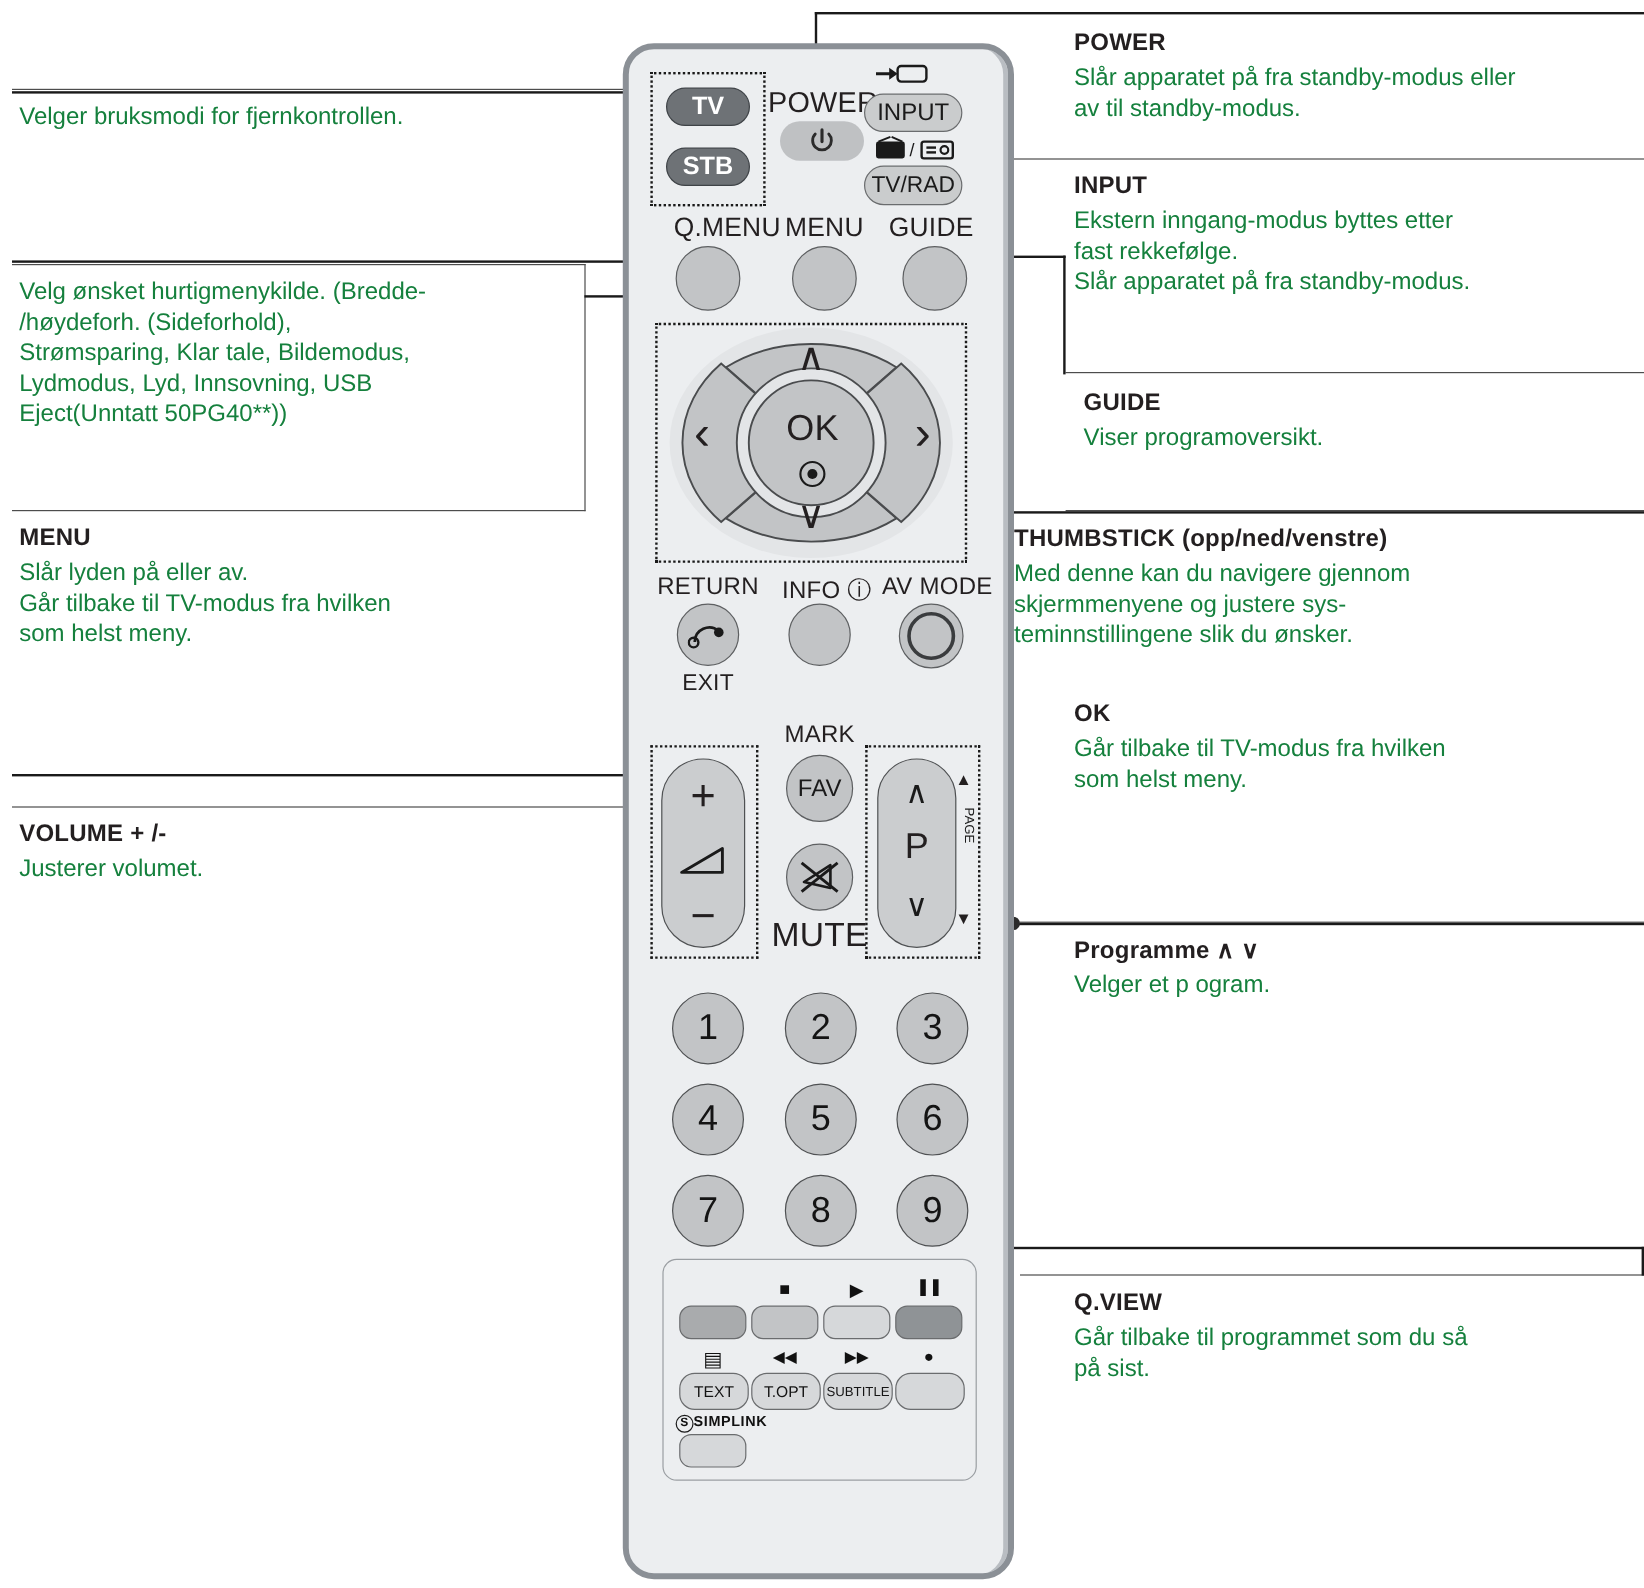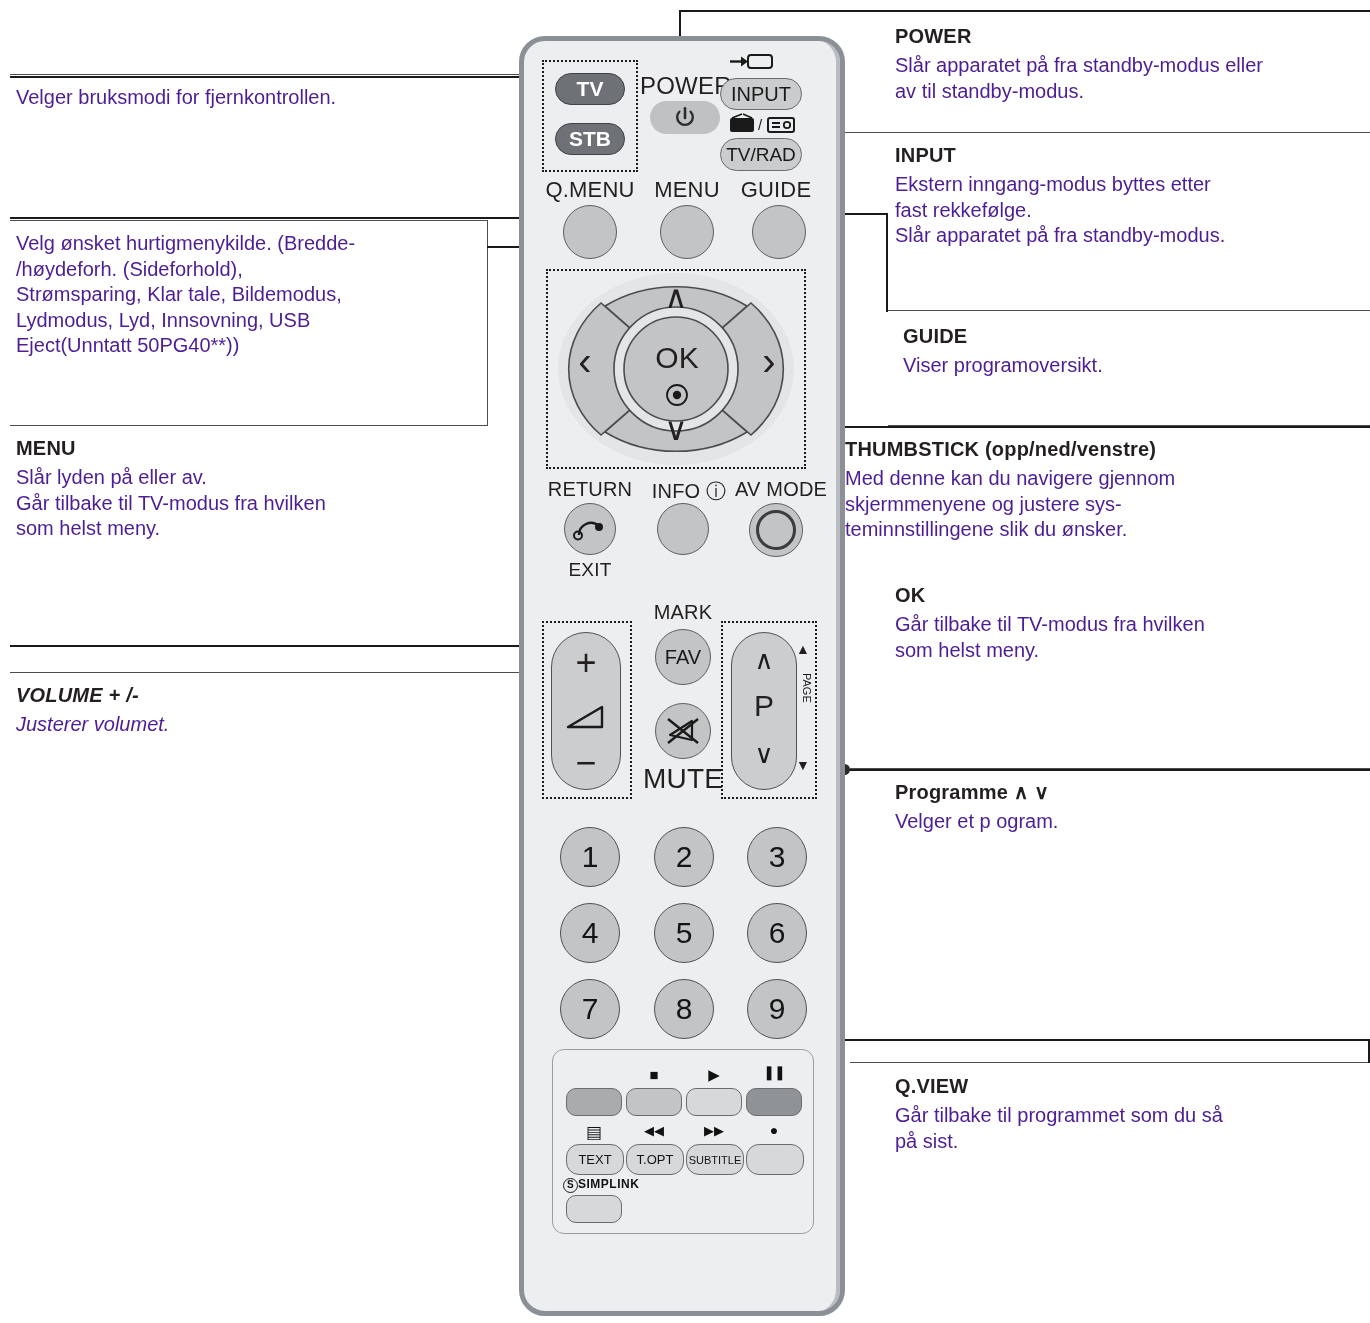--- a/index.html
+++ b/index.html
@@ -11,21 +11,21 @@
     overflow:hidden;
   }
   .abs{position:absolute;}
   
   .ann{position:absolute;}
   .ann .hdr{
     font-weight:bold;font-size:20px;letter-spacing:.2px;
     color:#231f20;line-height:1.25;margin:0 0 4px 0;
   }
   .ann .bdy{
-    font-size:20px;line-height:1.28;color:#4c1d95;margin:0;
+    font-size:20px;line-height:1.28;color:#15803d;margin:0;
     white-space:pre-line;
   }
   .rule{position:absolute;background:#4d4d4d;height:1px;}
   .vrule{position:absolute;background:#4d4d4d;width:1px;}
   
   .ldr{position:absolute;background:#1a1a1a;}
   .ldr.h{height:1.6px;}
   .ldr.v{width:1.6px;}
   .dot{position:absolute;width:11px;height:11px;border-radius:50%;background:#2b2b2b;}
 
@@ -89,21 +89,21 @@
 Eject(Unntatt 50PG40**))</div>
 </div>
 
 <div class="ann" style="left:16px;top:436px;width:470px;">
   <div class="hdr">MENU</div>
   <div class="bdy">Slår lyden på eller av.
 Går tilbake til TV-modus fra hvilken
 som helst meny.</div>
 </div>
 
-<div class="ann" style="left:16px;top:683px;width:470px;font-style:italic;">
+<div class="ann" style="left:16px;top:683px;width:470px;">
   <div class="hdr">VOLUME + /-</div>
   <div class="bdy">Justerer volumet.</div>
 </div>
 
 <div class="ldr h" style="left:10px;top:76px;width:528px;"></div>
 <div class="ldr v" style="left:536px;top:76px;height:2px;"></div>
 <div class="dot" style="left:531px;top:71px;"></div>
 
 <div class="ldr h" style="left:10px;top:217px;width:548px;"></div>
 <div class="dot" style="left:551px;top:211px;"></div>
@@ -219,21 +219,21 @@
     <text x="36" y="17" font-size="15" fill="#1a1a1a" font-family="sans-serif">/</text>
     <rect x="46" y="5" width="26" height="14" rx="2" fill="none" stroke="#1a1a1a" stroke-width="2"></rect>
     <circle cx="65" cy="12" r="3.2" fill="none" stroke="#1a1a1a" stroke-width="1.8"></circle>
     <rect x="50" y="9" width="8" height="2" fill="#1a1a1a"></rect>
     <rect x="50" y="13" width="8" height="2" fill="#1a1a1a"></rect>
   </svg>
   <div class="btn pill" style="left:196px;top:97px;width:82px;height:33px;background:#cacccd;border:1.6px solid #6a6c6e;font-size:19px;">
     <span>TV/RAD</span>
   </div>
 
-  <div class="lbl" style="left:12px;top:136px;width:108px;font-size:22px;">Q.MENU</div>
+  <div class="lbl" style="left:28px;top:136px;width:108px;font-size:22px;">Q.MENU</div>
   <div class="lbl" style="left:116px;top:136px;width:94px;font-size:22px;">MENU</div>
   <div class="lbl" style="left:205px;top:136px;width:94px;font-size:22px;">GUIDE</div>
 
   <div class="btn circ gray" style="left:39px;top:164px;width:54px;height:54px;"></div>
   <div class="btn circ gray" style="left:136px;top:164px;width:54px;height:54px;"></div>
   <div class="btn circ gray" style="left:228px;top:164px;width:54px;height:54px;"></div>
 
   <div class="dashbox" style="left:22px;top:228px;width:260px;height:200px;"></div>
 
   <svg class="abs" style="left:33px;top:231px;" width="238" height="194" viewBox="0 0 238 194">

